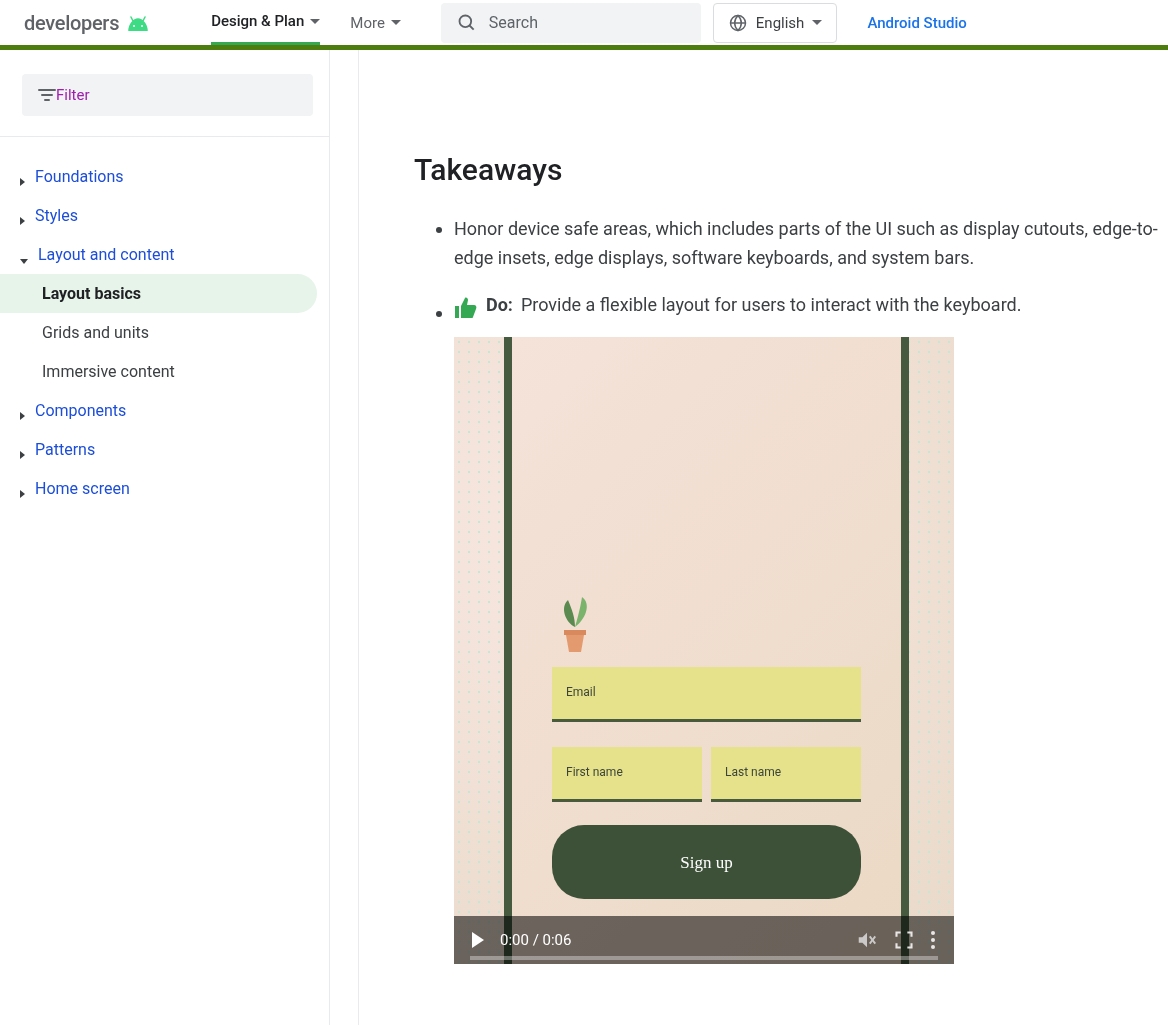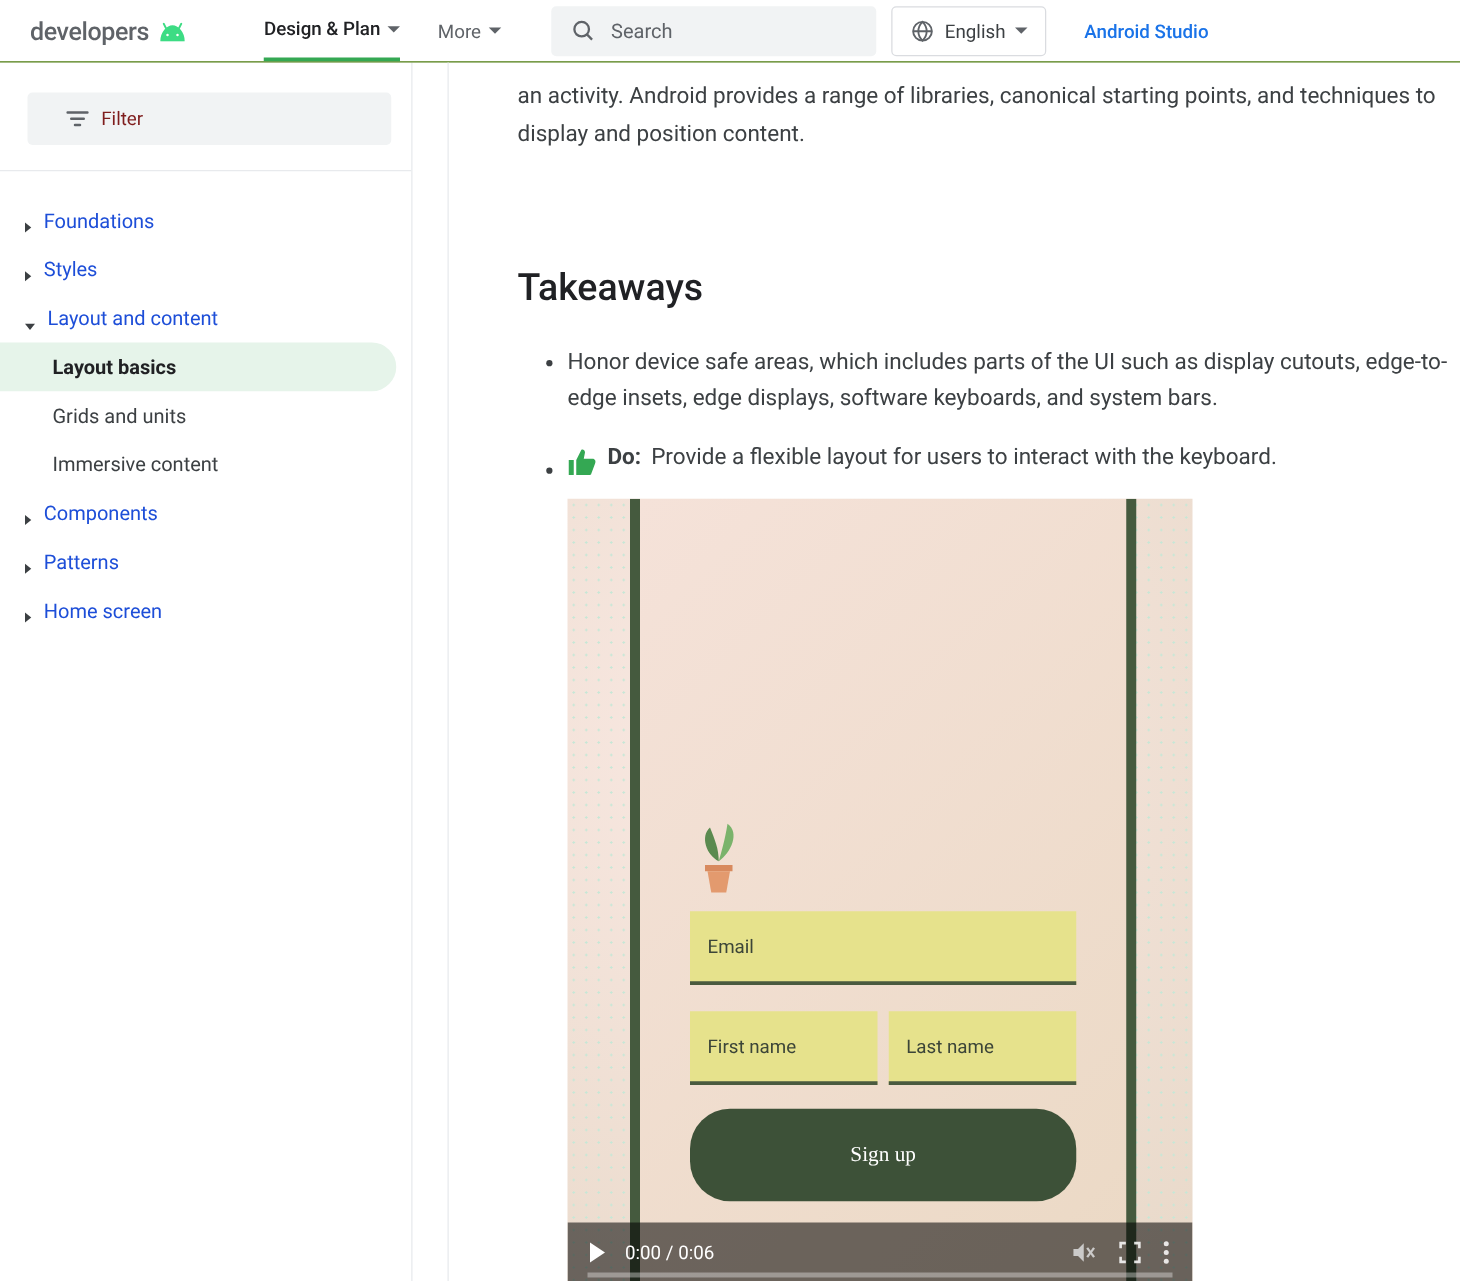--- a/index.html
+++ b/index.html
@@ -1,33 +1,33 @@
 <!DOCTYPE html>
 <html><head>
 <meta charset="utf-8">
 <style>
   * { box-sizing: border-box; margin: 0; padding: 0; }
   body { font-family: 'Google Sans', Roboto, Arial, sans-serif; color: #202124; overflow: hidden; width: 1168px; height: 1025px; background: #fff; }
 
   
-  .header { height: 50px; border-bottom: 1px solid #4d7c0f; display: flex; align-items: center; padding: 0 24px; position: relative; }
+  .header { height: 50px; border-bottom: 5px solid #4d7c0f; display: flex; align-items: center; padding: 0 24px; position: relative; }
   .logo { display: flex; align-items: center; gap: 6px; }
   .logo-text { font-size: 20px; font-weight: 500; color: #5f6368; letter-spacing: -0.3px; }
   .nav-tabs { display: flex; margin-left: 60px; gap: 30px; height: 100%; align-items: center; }
   .nav-tab { display: flex; align-items: center; gap: 6px; font-size: 15px; color: #5f6368; cursor: pointer; height: 100%; position: relative; }
   .nav-tab.active { color: #202124; font-weight: 500; border-bottom: 3px solid #34a853; }
   .dropdown-arrow { width: 0; height: 0; border-left: 5px solid transparent; border-right: 5px solid transparent; border-top: 5px solid #5f6368; }
   .search-box { margin-left: 40px; background: #f1f3f4; border-radius: 4px; height: 40px; display: flex; align-items: center; padding: 0 16px; width: 260px; color: #5f6368; gap: 12px; font-size: 16px; }
   .lang-selector { margin-left: 12px; border: 1px solid #dadce0; border-radius: 4px; height: 40px; display: flex; align-items: center; padding: 0 14px; gap: 8px; color: #3c4043; font-size: 15px; cursor: pointer; }
   .studio-link { margin-left: 30px; color: #1a73e8; font-size: 15px; font-weight: 500; cursor: pointer; }
 
   
   .container { display: flex; height: calc(1025px - 50px); }
   .sidebar { width: 330px; border-right: 1px solid #e8eaed; padding: 24px 0; }
-  .filter-box { margin: 0 16px 20px 22px; background: #f1f3f4; border-radius: 4px; height: 42px; display: flex; align-items: center; padding: 0 31px; gap: 10px; color: #7f1d1d; font-size: 15px; }
+  .filter-box { margin: 0 16px 20px 22px; background: #f1f3f4; border-radius: 4px; height: 42px; display: flex; align-items: center; padding: 0 16px; gap: 0; color: #a21caf; font-size: 15px; }
   .divider-h { height: 1px; background: #e8eaed; margin: 8px 0 20px 0; }
   .nav-item { display: flex; align-items: flex-end; gap: 10px; padding: 10px 12px 10px 6px; font-size: 16px; color: #1d4ed8; cursor: pointer; margin-left: 14px; }
   .caret { width: 0; height: 0; border-top: 4px solid transparent; border-bottom: 4px solid transparent; border-left: 5px solid #3c4043; }
   .caret.down { border-left: 4px solid transparent; border-right: 4px solid transparent; border-top: 5px solid #3c4043; border-bottom: none; width: 0; height: 0; }
   .sub-item { padding: 10px 14px 10px 42px; font-size: 16px; color: #3c4043; cursor: pointer; }
   .sub-item.active { background: #e6f4ea; color: #202124; font-weight: 700; border-radius: 0 24px 24px 0; margin-right: 12px; }
 
   
   .content-wrap { flex: 1; position: relative; }
   .content-inner { border-left: 1px solid #e8eaed; height: 100%; margin-left: 28px; padding: 12px 0 0 55px; overflow: hidden; }
@@ -39,21 +39,21 @@
   .do-label { font-weight: 700; }
   
   
   .video-container { margin-top: 18px; margin-left: 0; width: 500px; }
   .video-frame { position: relative; width: 500px; height: 627px; background: radial-gradient(circle at 30% 30%, #f9e8e2, #e8d9c9); overflow: hidden; }
   .dot-bg-left, .dot-bg-right { position: absolute; top: 0; bottom: 0; width: 50px; background-image: radial-gradient(#c6e7d6 1px, transparent 1px); background-size: 10px 10px; }
   .dot-bg-left { left: 0; }
   .dot-bg-right { right: 0; }
   .phone-screen { position: absolute; left: 50px; right: 45px; top: 0; bottom: 0; background: linear-gradient(135deg, #f5e2d9 0%, #ebd9c5 100%); border-left: 8px solid #455a3e; border-right: 8px solid #455a3e; }
   .plant { position: absolute; left: 38px; top: 255px; }
-  .form-field { position: absolute; background: #e6e28c; border-bottom: 3px solid #4a5a3f; padding: 16px 14px; font-size: 15px; color: #3c4538; }
+  .form-field { position: absolute; background: #e6e28c; border-bottom: 3px solid #4a5a3f; padding: 16px 14px; font-size: 12px; color: #3c4538; }
   .field-email { left: 40px; right: 40px; top: 330px; }
   .field-first { left: 40px; width: 150px; top: 410px; }
   .field-last { right: 40px; width: 150px; top: 410px; }
   .signup-btn { position: absolute; left: 40px; right: 40px; top: 488px; height: 74px; background: #3d5138; border-radius: 32px; color: #fff; display: flex; align-items: center; justify-content: center; font-size: 17px; font-family: Georgia, serif; }
   .video-controls { position: absolute; bottom: 0; left: 0; right: 0; height: 48px; background: rgba(0,0,0,0.55); display: flex; align-items: center; padding: 0 18px; color: #fff; gap: 16px; font-size: 15px; }
   .play-triangle { width: 0; height: 0; border-top: 8px solid transparent; border-bottom: 8px solid transparent; border-left: 12px solid #fff; cursor: pointer; }
   .v-spacer { flex: 1; }
   .v-icon { opacity: 0.85; cursor: pointer; }
   .progress-line { position: absolute; bottom: 4px; left: 16px; right: 16px; height: 4px; background: rgba(255,255,255,0.35); }
 </style>
@@ -133,21 +133,20 @@
       <span>Patterns</span>
     </div>
     <div class="nav-item">
       <span class="caret"></span>
       <span>Home screen</span>
     </div>
   </div>
 
   <div class="content-wrap">
     <div class="content-inner">
-      <p class="intro-text">an activity. Android provides a range of libraries, canonical starting points, and techniques to display and position content.</p>
       <h2 class="section">Takeaways</h2>
       <ul class="takeaways-list">
         <li>Honor device safe areas, which includes parts of the UI such as display cutouts, edge-to-edge insets, edge displays, software keyboards, and system bars.</li>
         <li>
           <span class="do-row">
             <svg width="24" height="22" viewBox="0 0 24 22">
                 <rect x="1" y="9" width="4" height="12" fill="#34a853"></rect>
                 <path fill="#34a853" d="M7 9 L11 1 C12 0 14 1 14 3 L13 8 L20 8 C22 8 23 10 22 12 L19 20 C19 21 18 21 17 21 L7 21 Z"></path>
               </svg>
             <span class="do-label">Do:</span>

